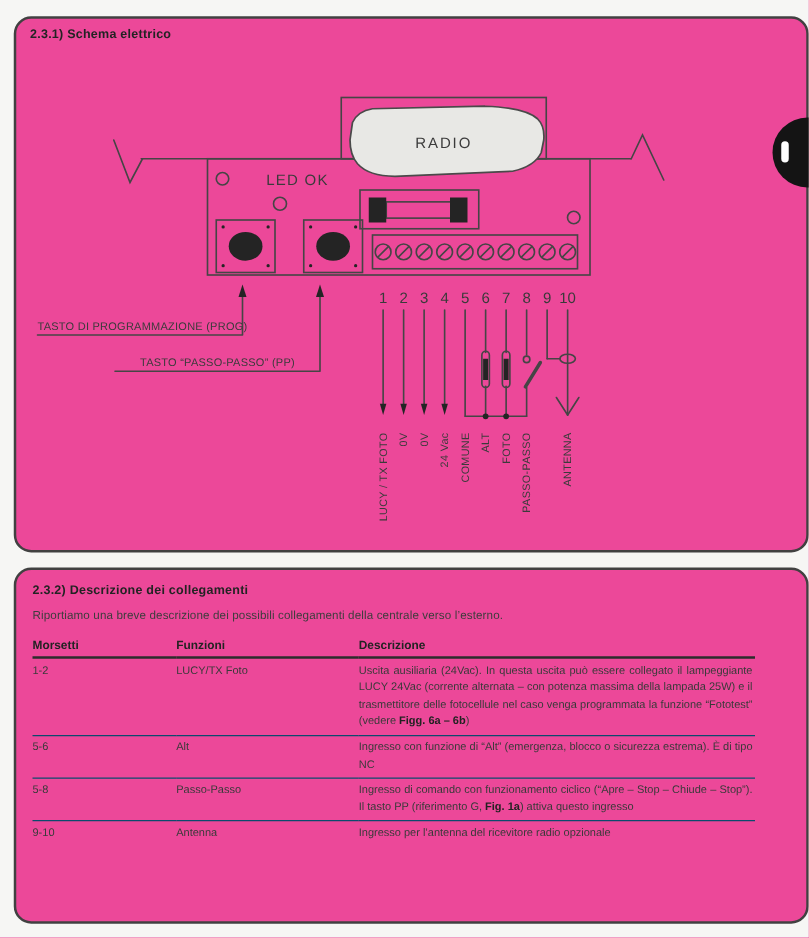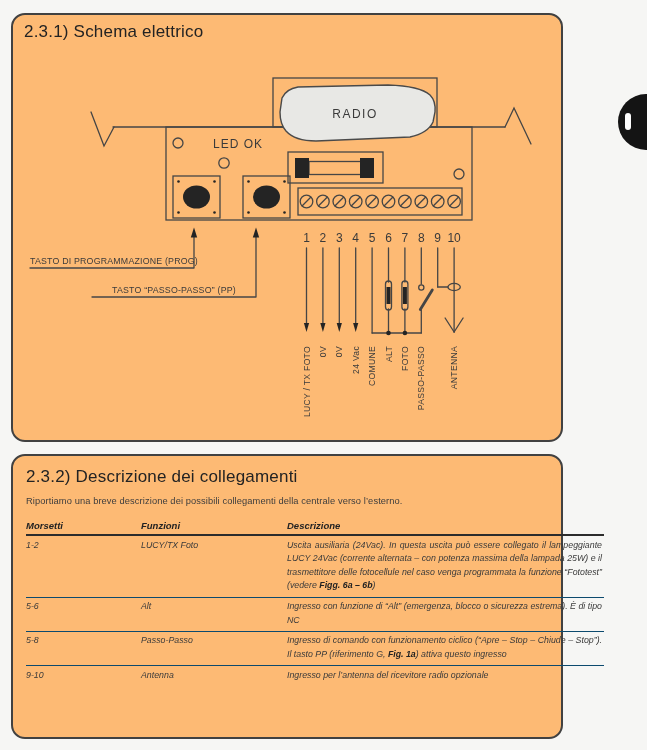--- a/index.html
+++ b/index.html
@@ -4,45 +4,45 @@
 <style>
   html,body{margin:0;padding:0;}
   body{
     width:647px;height:750px;position:relative;
     background:#f6f6f4;
     font-family:"Liberation Sans", sans-serif;
     color:#2e2e2e;
     overflow:hidden;
   }
   .panel{
-    position:absolute;left:11px;width:552px;
+    position:absolute;left:11px;width:636px;
     border:2px solid #414141;border-radius:14px;
-    background:#fdba74;
+    background:#ec4899;
     box-sizing:border-box;
   }
   #panel-schema{top:13px;height:429px;}
   #panel-desc{top:454px;height:285px;padding:11px 15px 0 13px;}
   .sec-title{
-    font-size:17px;font-weight:normal;color:#232323;
+    font-size:10px;font-weight:bold;color:#232323;
     letter-spacing:.2px;margin:0;
   }
   #schema-title{position:absolute;left:24px;top:22px;z-index:3;}
   #diagram-svg{position:absolute;left:0;top:0;z-index:2;}
   .lang-tab{
     position:absolute;right:0;top:94px;width:29px;height:56px;
     background:#141414;border-radius:28px 0 0 28px;z-index:5;
   }
   .lang-tab .bar{
     position:absolute;left:7px;top:19px;width:6px;height:17px;
     background:#fdfdfd;border-radius:3px;
   }
   #intro-text{
     font-size:9.3px;color:#3d3d3d;margin:9px 0 13px 0;letter-spacing:.1px;
   }
-  table{border-collapse:collapse;width:578px;table-layout:fixed;font-style:italic;}
+  table{border-collapse:collapse;width:578px;table-layout:fixed;}
   col.c-mors{width:115px;}
   col.c-funz{width:146px;}
   th{
     text-align:left;font-size:9.5px;color:#232323;
     border-bottom:2px solid #2c2c2c;padding:1px 6px 3px 0;
   }
   td{
     font-size:8.8px;color:#3a3a3a;vertical-align:top;
     padding:2.5px 6px 3.5px 0;line-height:1.55;
     border-bottom:1px solid #0c4a6e;

